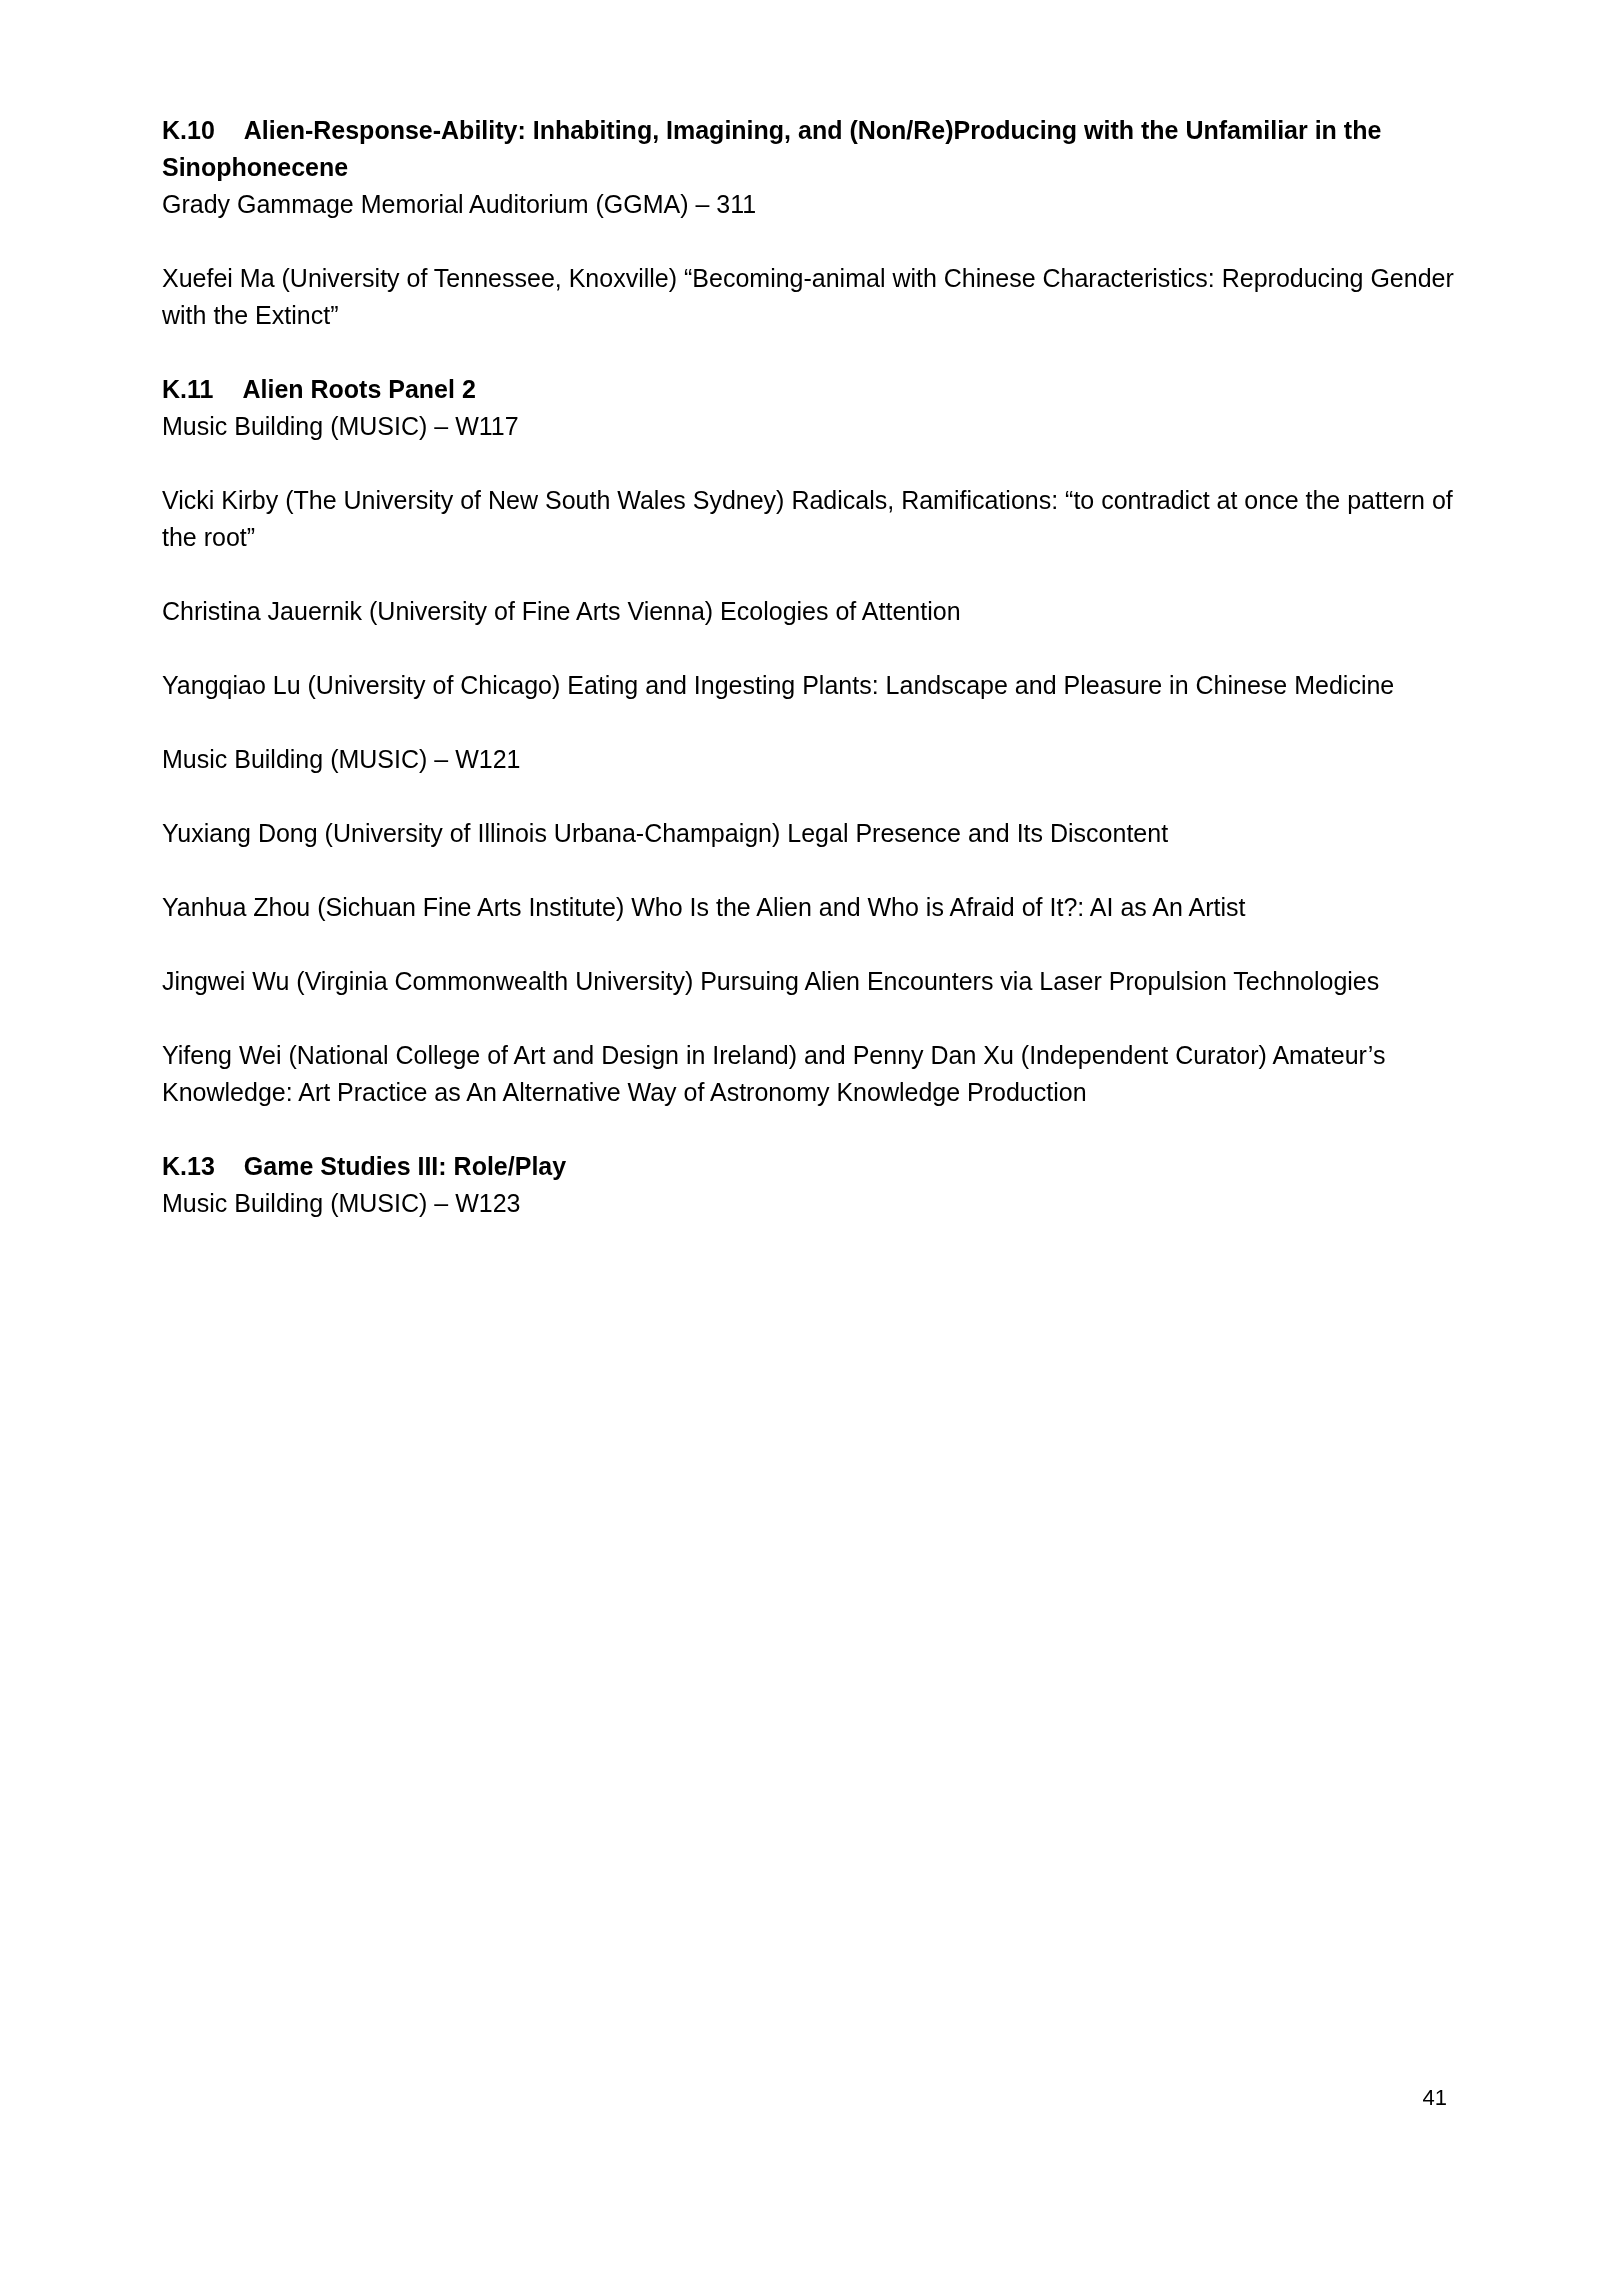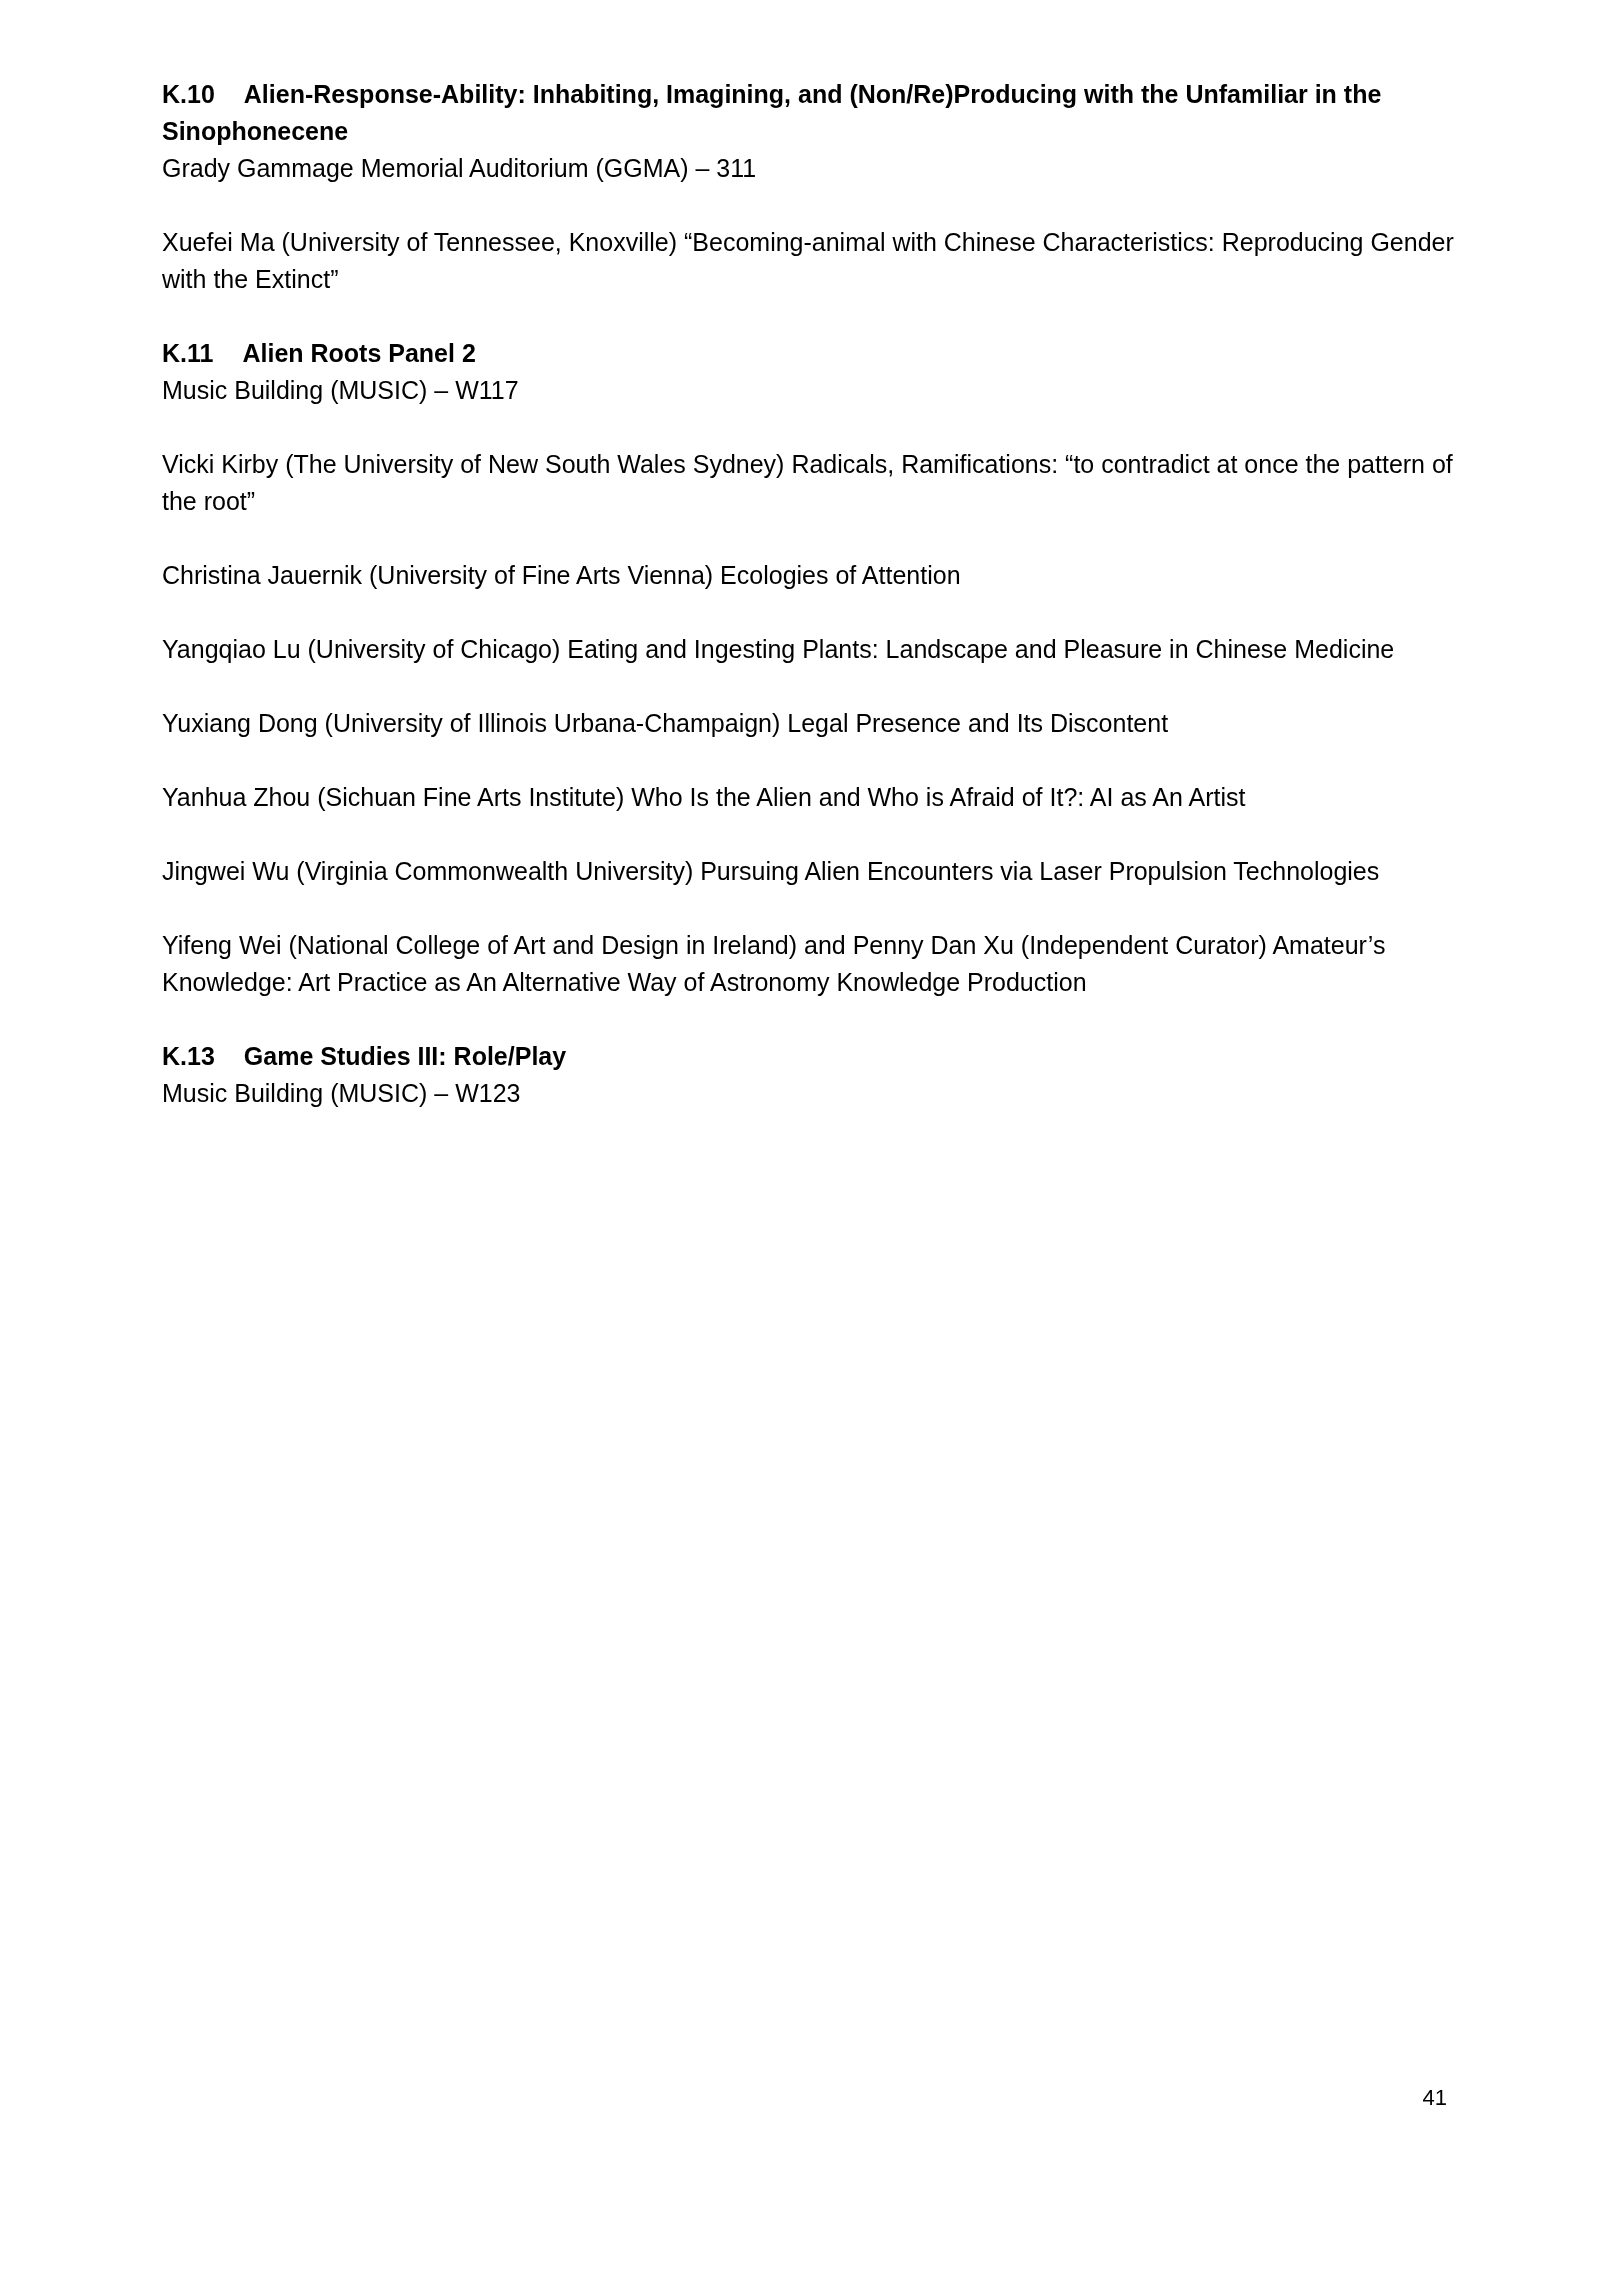--- a/index.html
+++ b/index.html
@@ -10,21 +10,21 @@
   body {
     font-family: "Liberation Sans", "DejaVu Sans", sans-serif;
     color: #000000;
   }
   .page {
     position: relative;
     width: 1623px;
     height: 2295px;
     background: #ffffff;
     box-sizing: border-box;
-    padding: 76px 164px 0 162px;
+    padding: 112px 164px 0 162px;
     overflow: hidden;
   }
   .content {
     width: 1299px;
   }
   p {
     margin: 0 0 37px 0;
     font-size: 25px;
     line-height: 37px;
   }
@@ -61,20 +61,21 @@
 
     <div class="session">
       <p class="session-header"><span class="session-code">K.11</span><span>Alien Roots Panel 2</span></p>
       <p class="session-location">Music Building (MUSIC) – W117</p>
       <p class="presentation">Vicki Kirby (The University of New South Wales Sydney) Radicals, Ramifications: “to contradict at once the pattern of the root”</p>
       <p class="presentation">Christina Jauernik (University of Fine Arts Vienna)  Ecologies of Attention</p>
       <p class="presentation">Yangqiao Lu (University of Chicago) Eating and Ingesting Plants: Landscape and Pleasure in Chinese Medicine</p>
     </div>
 
     <div class="session">
+      <p class="session-location">Music Building (MUSIC) – W121</p>
       <p class="presentation">Yuxiang Dong (University of Illinois Urbana-Champaign) Legal Presence and Its Discontent</p>
       <p class="presentation">Yanhua Zhou (Sichuan Fine Arts Institute) Who Is the Alien and Who is Afraid of It?: AI as An Artist</p>
       <p class="presentation">Jingwei Wu (Virginia Commonwealth University) Pursuing Alien Encounters via Laser Propulsion Technologies</p>
       <p class="presentation">Yifeng Wei (National College of Art and Design in Ireland) and Penny Dan Xu (Independent Curator) Amateur’s Knowledge: Art Practice as An Alternative Way of Astronomy Knowledge Production</p>
     </div>
 
     <div class="session">
       <p class="session-header"><span class="session-code">K.13</span><span>Game Studies III: Role/Play</span></p>
       <p class="session-location">Music Building (MUSIC) – W123</p>
     </div>

